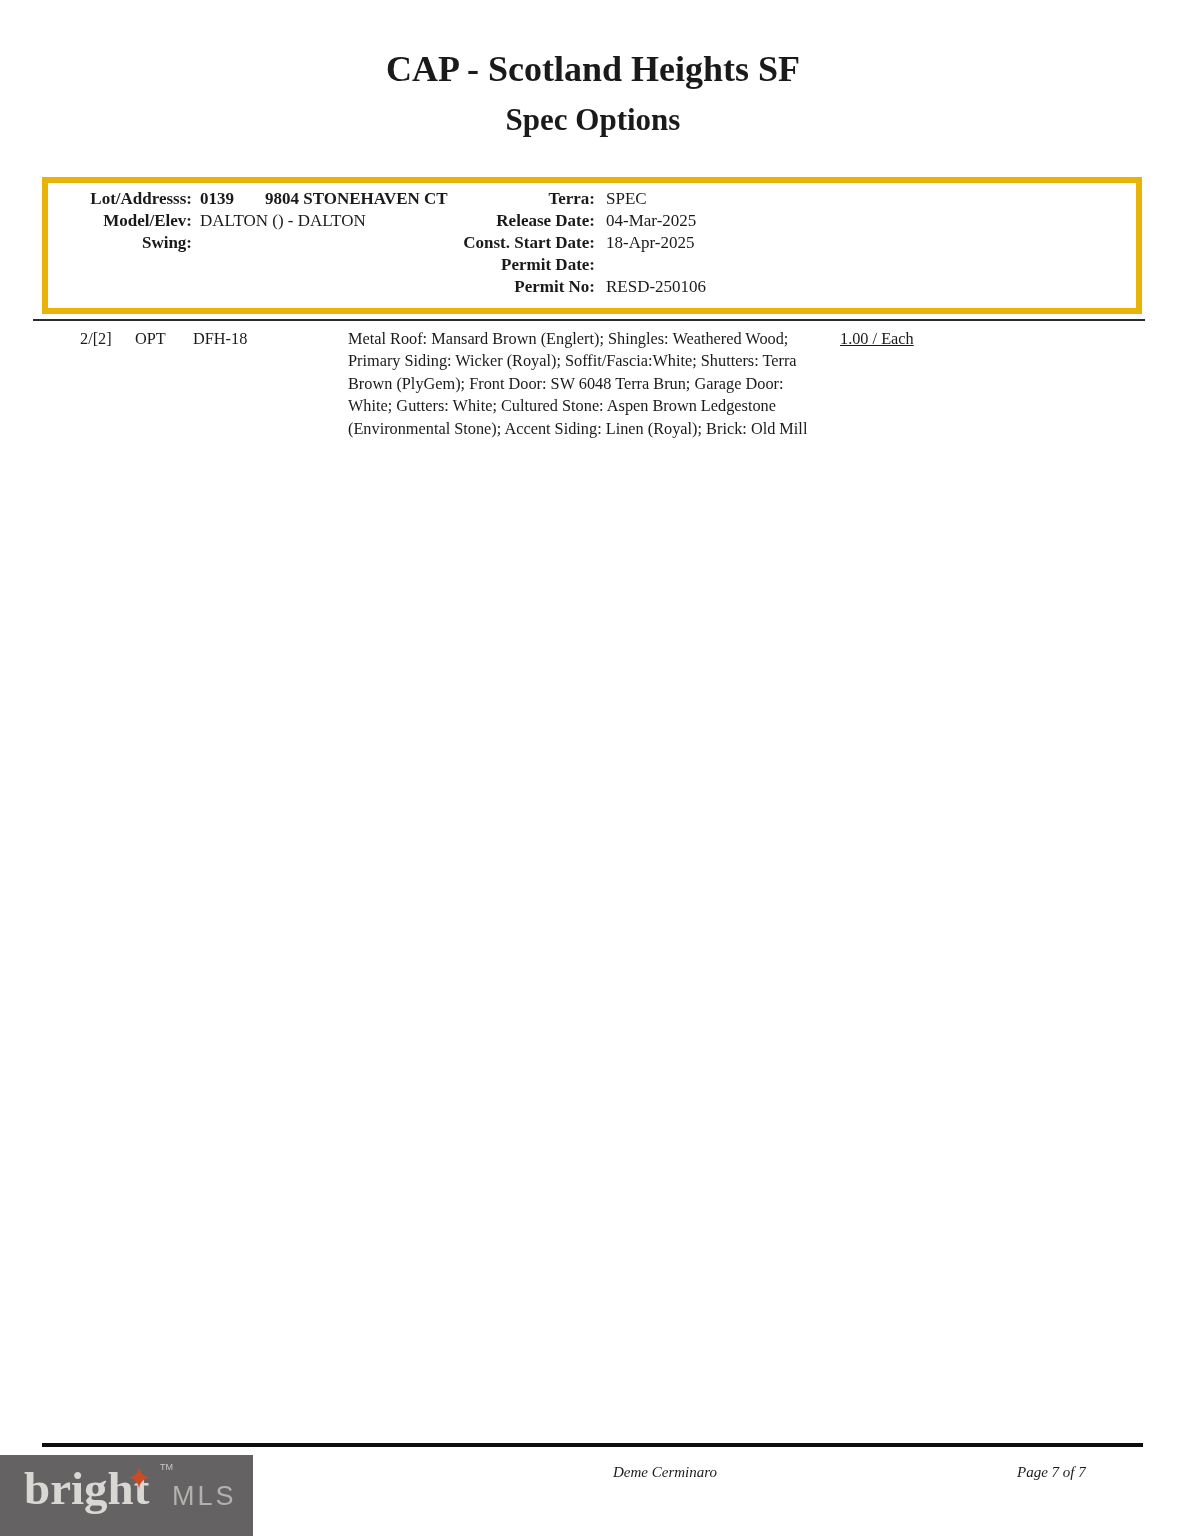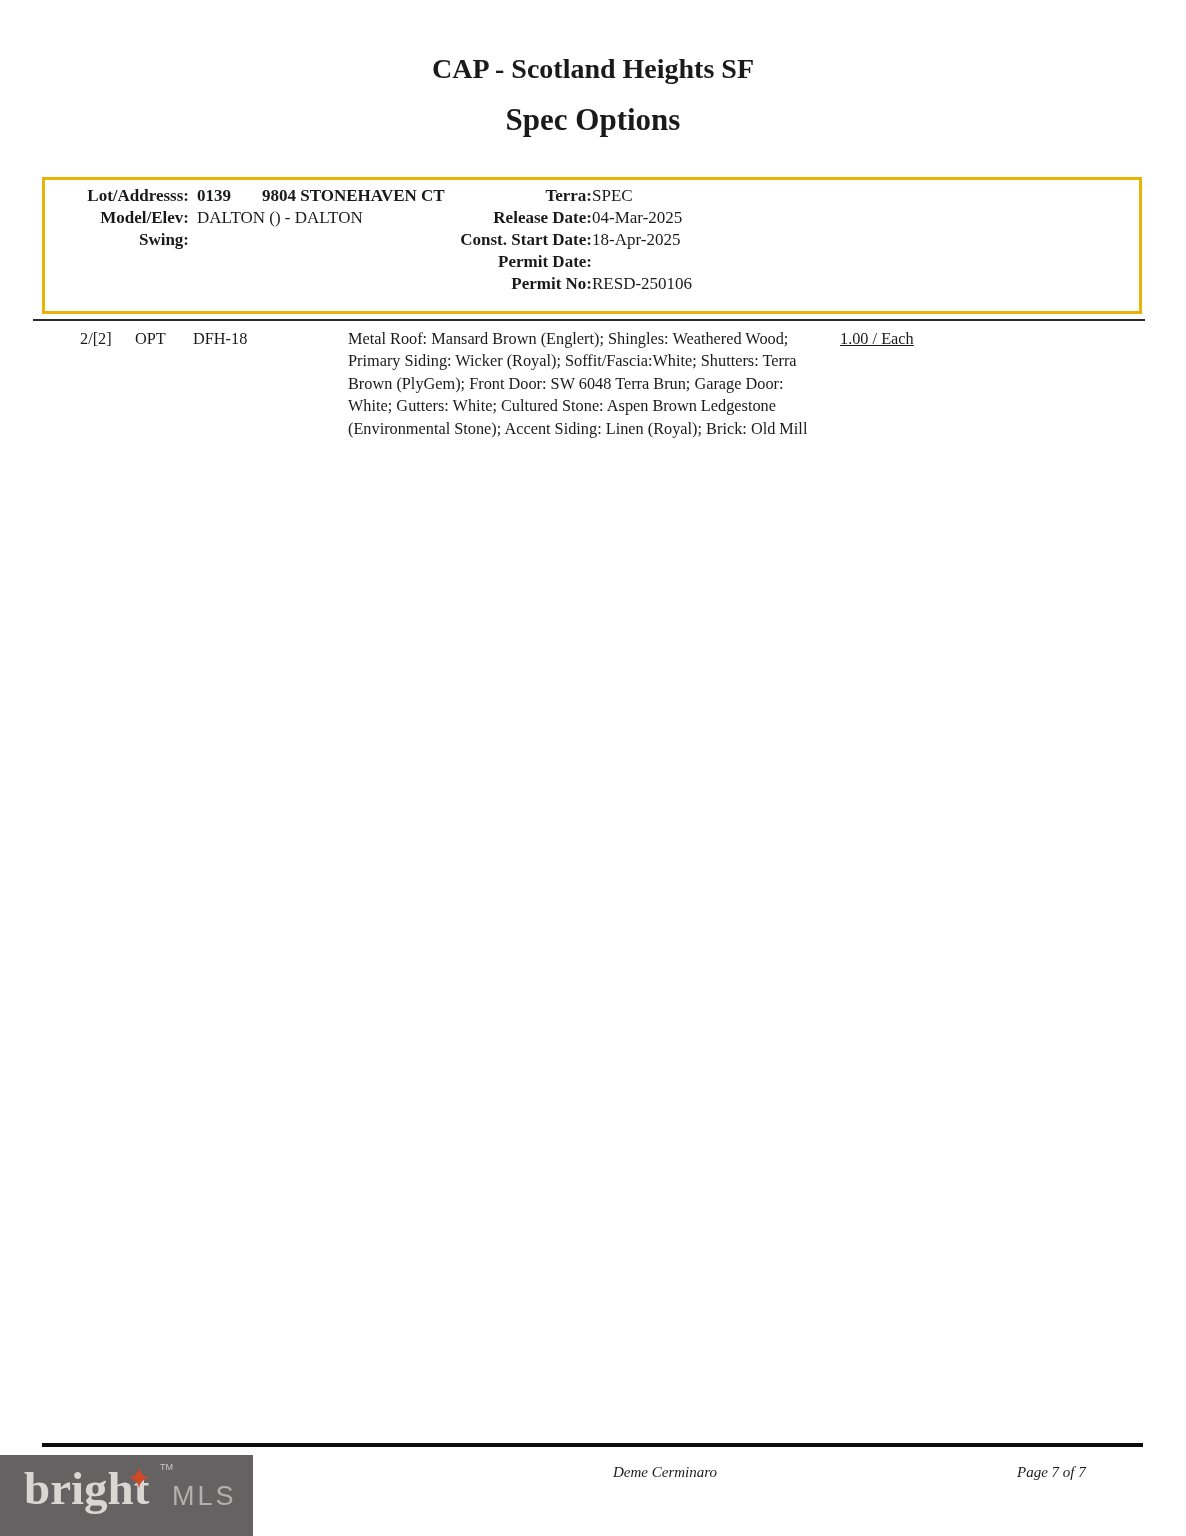--- a/index.html
+++ b/index.html
@@ -8,38 +8,38 @@
     width:1186px;height:1536px;
     background:#ffffff;
     margin:0 auto;
     font-family:"Liberation Serif", serif;
     color:#1a1a1a;
     overflow:hidden;
   }
   
   .doc-title{
     position:absolute;top:53px;left:0;width:100%;
-    text-align:center;font-size:28px;font-weight:bold;line-height:32px;
+    text-align:center;font-size:36px;font-weight:bold;line-height:32px;
   }
   .doc-subtitle{
     position:absolute;top:102px;left:0;width:100%;
     text-align:center;font-size:31px;font-weight:bold;line-height:36px;
   }
   
   .header-box{
     position:absolute;left:42px;top:177px;width:1100px;height:137px;
-    border:3px solid #eab308;box-sizing:border-box;
+    border:6px solid #eab308;box-sizing:border-box;
     font-size:17px;line-height:22px;
   }
   .hb-row{height:22px;white-space:nowrap;}
   .hb-cols{position:absolute;left:0;top:5px;width:100%;}
   .lbl-l{display:inline-block;width:144px;text-align:right;font-weight:bold;}
   .lbl-r{display:inline-block;width:547px;text-align:right;font-weight:bold;}
   .val{margin-left:8px;}
-  .val-r{font-weight:normal;}
+  .val-r{margin-left:11px;font-weight:normal;}
   .val-lot{display:inline-block;width:65px;font-weight:bold;}
   .val-addr{font-weight:bold;}
   .val-reg{font-weight:normal;}
   
   .rule-thin{
     position:absolute;left:33px;top:319px;width:1112px;height:2px;background:#2b2b2b;
   }
   
   .li{position:absolute;left:0;top:0;width:100%;font-size:16.3px;line-height:22.4px;}
   .li-seq{position:absolute;left:80px;top:328px;}

